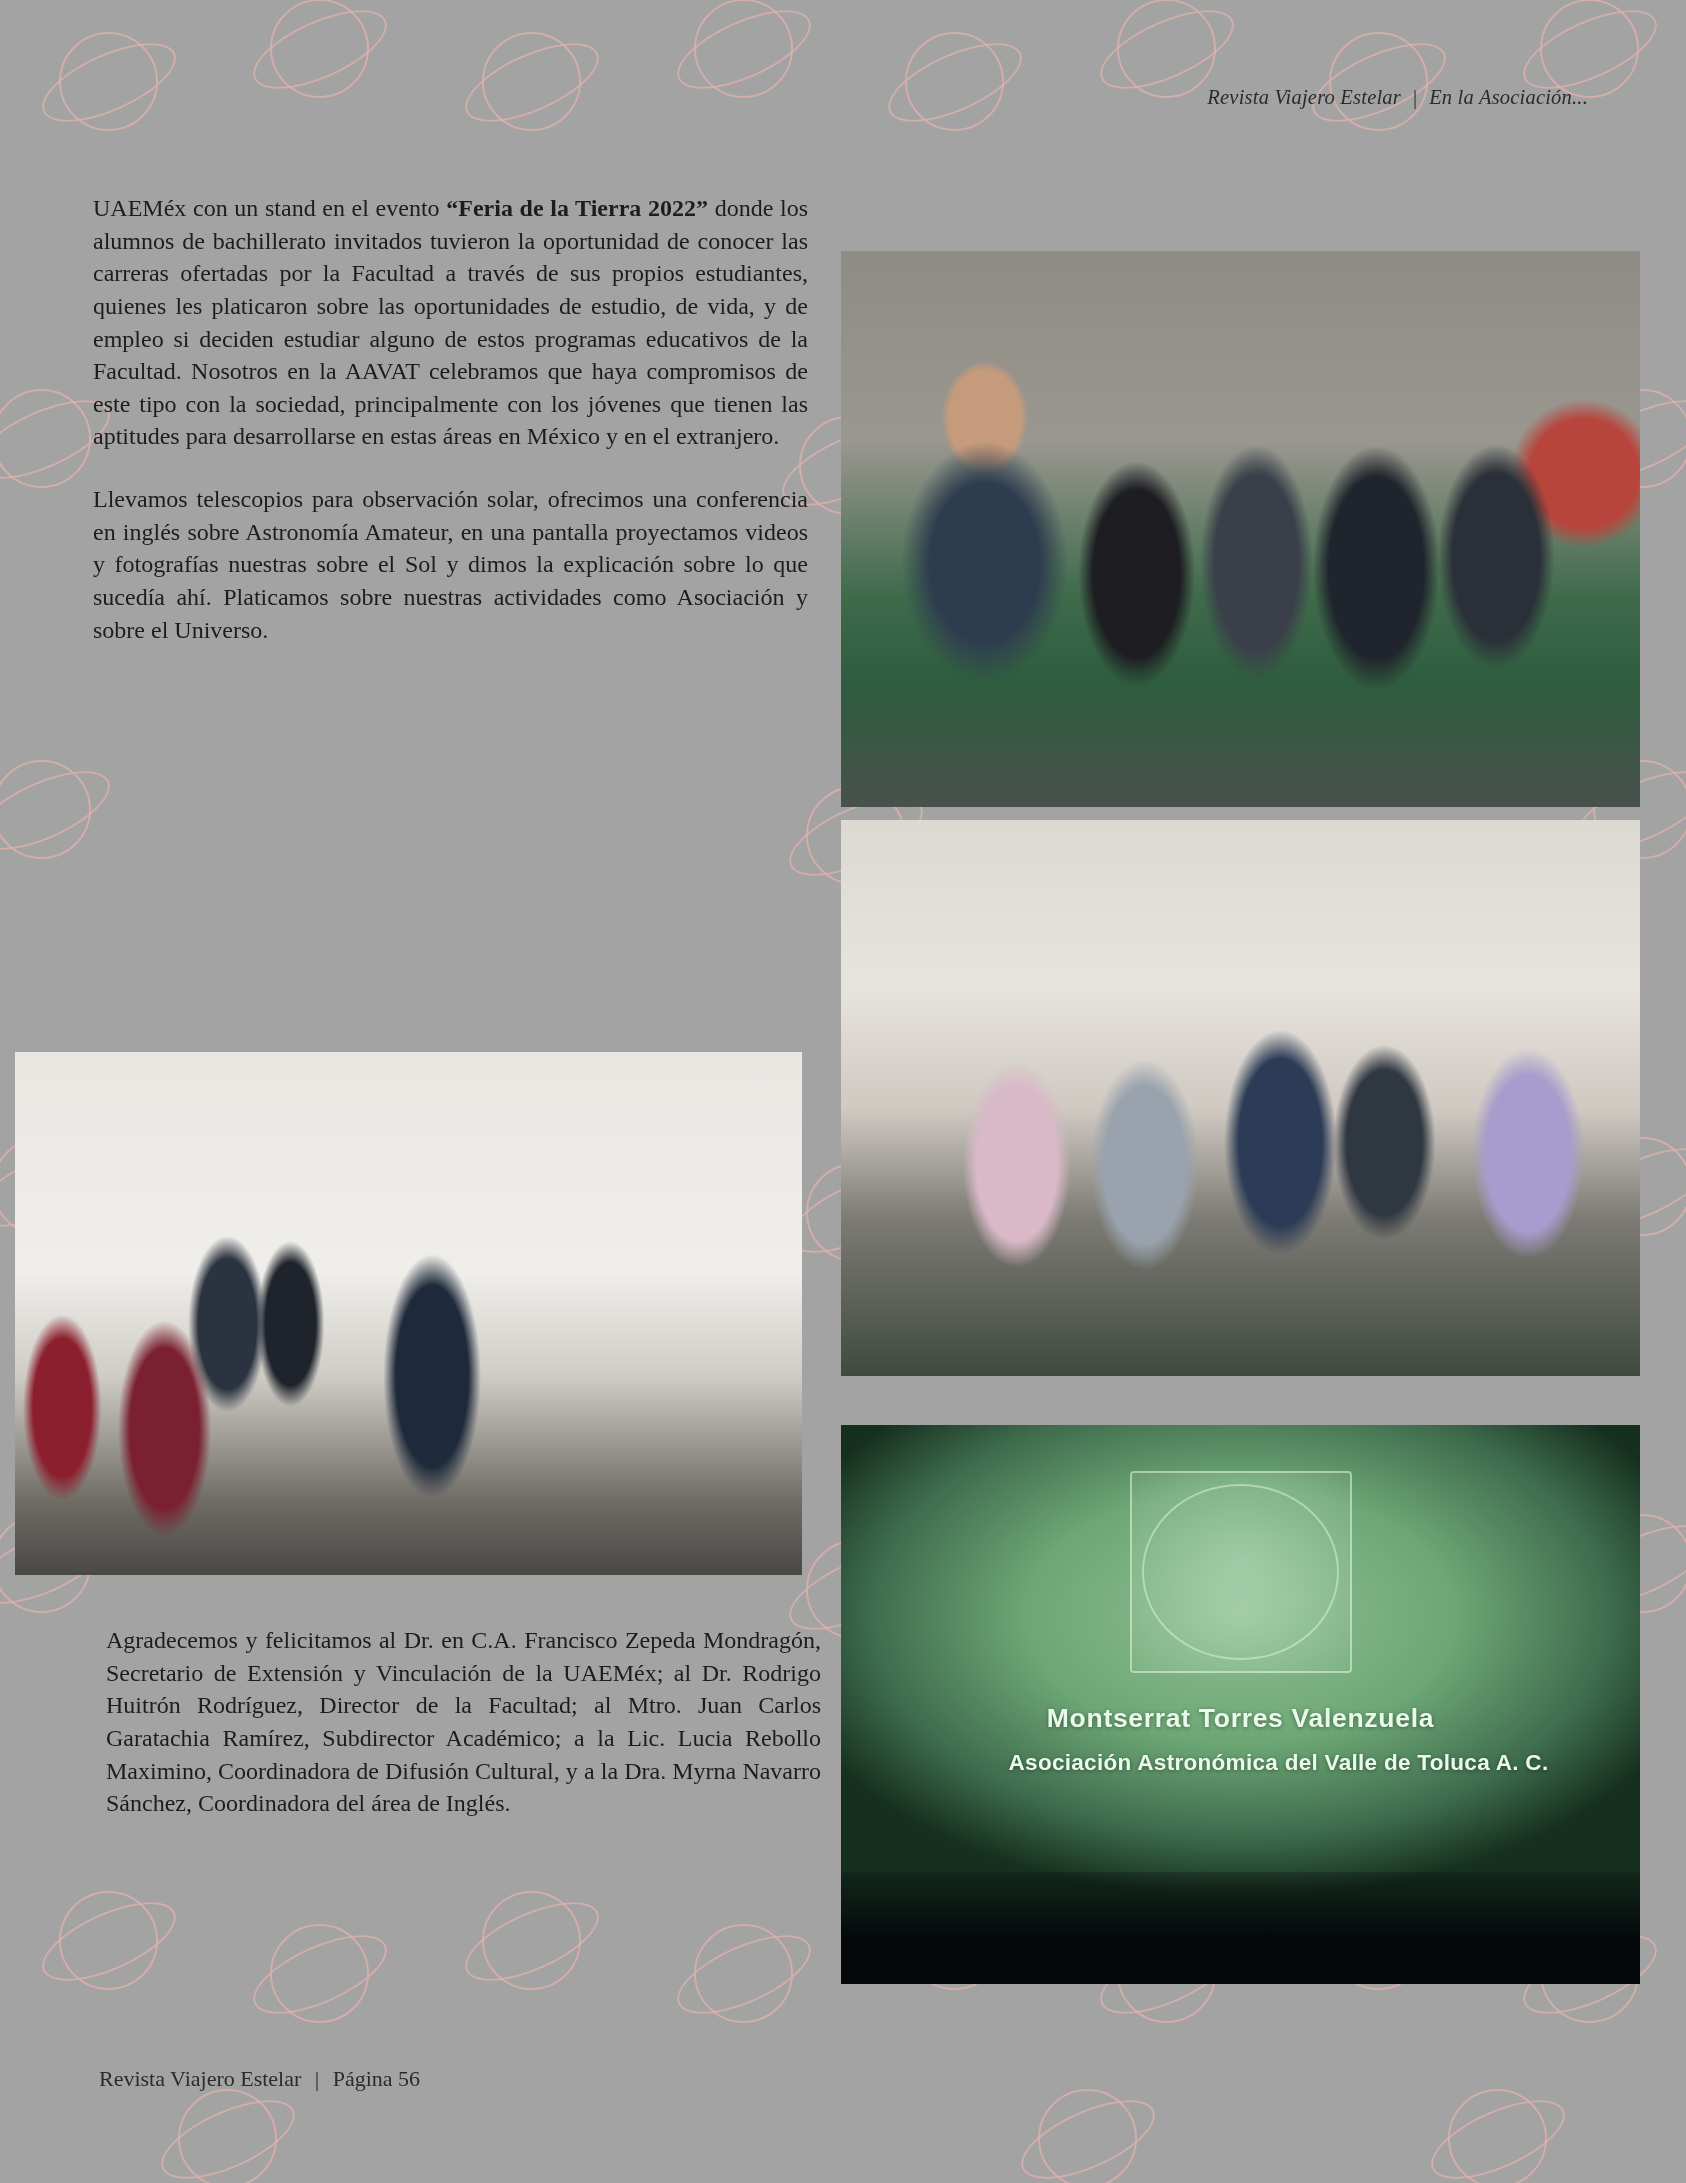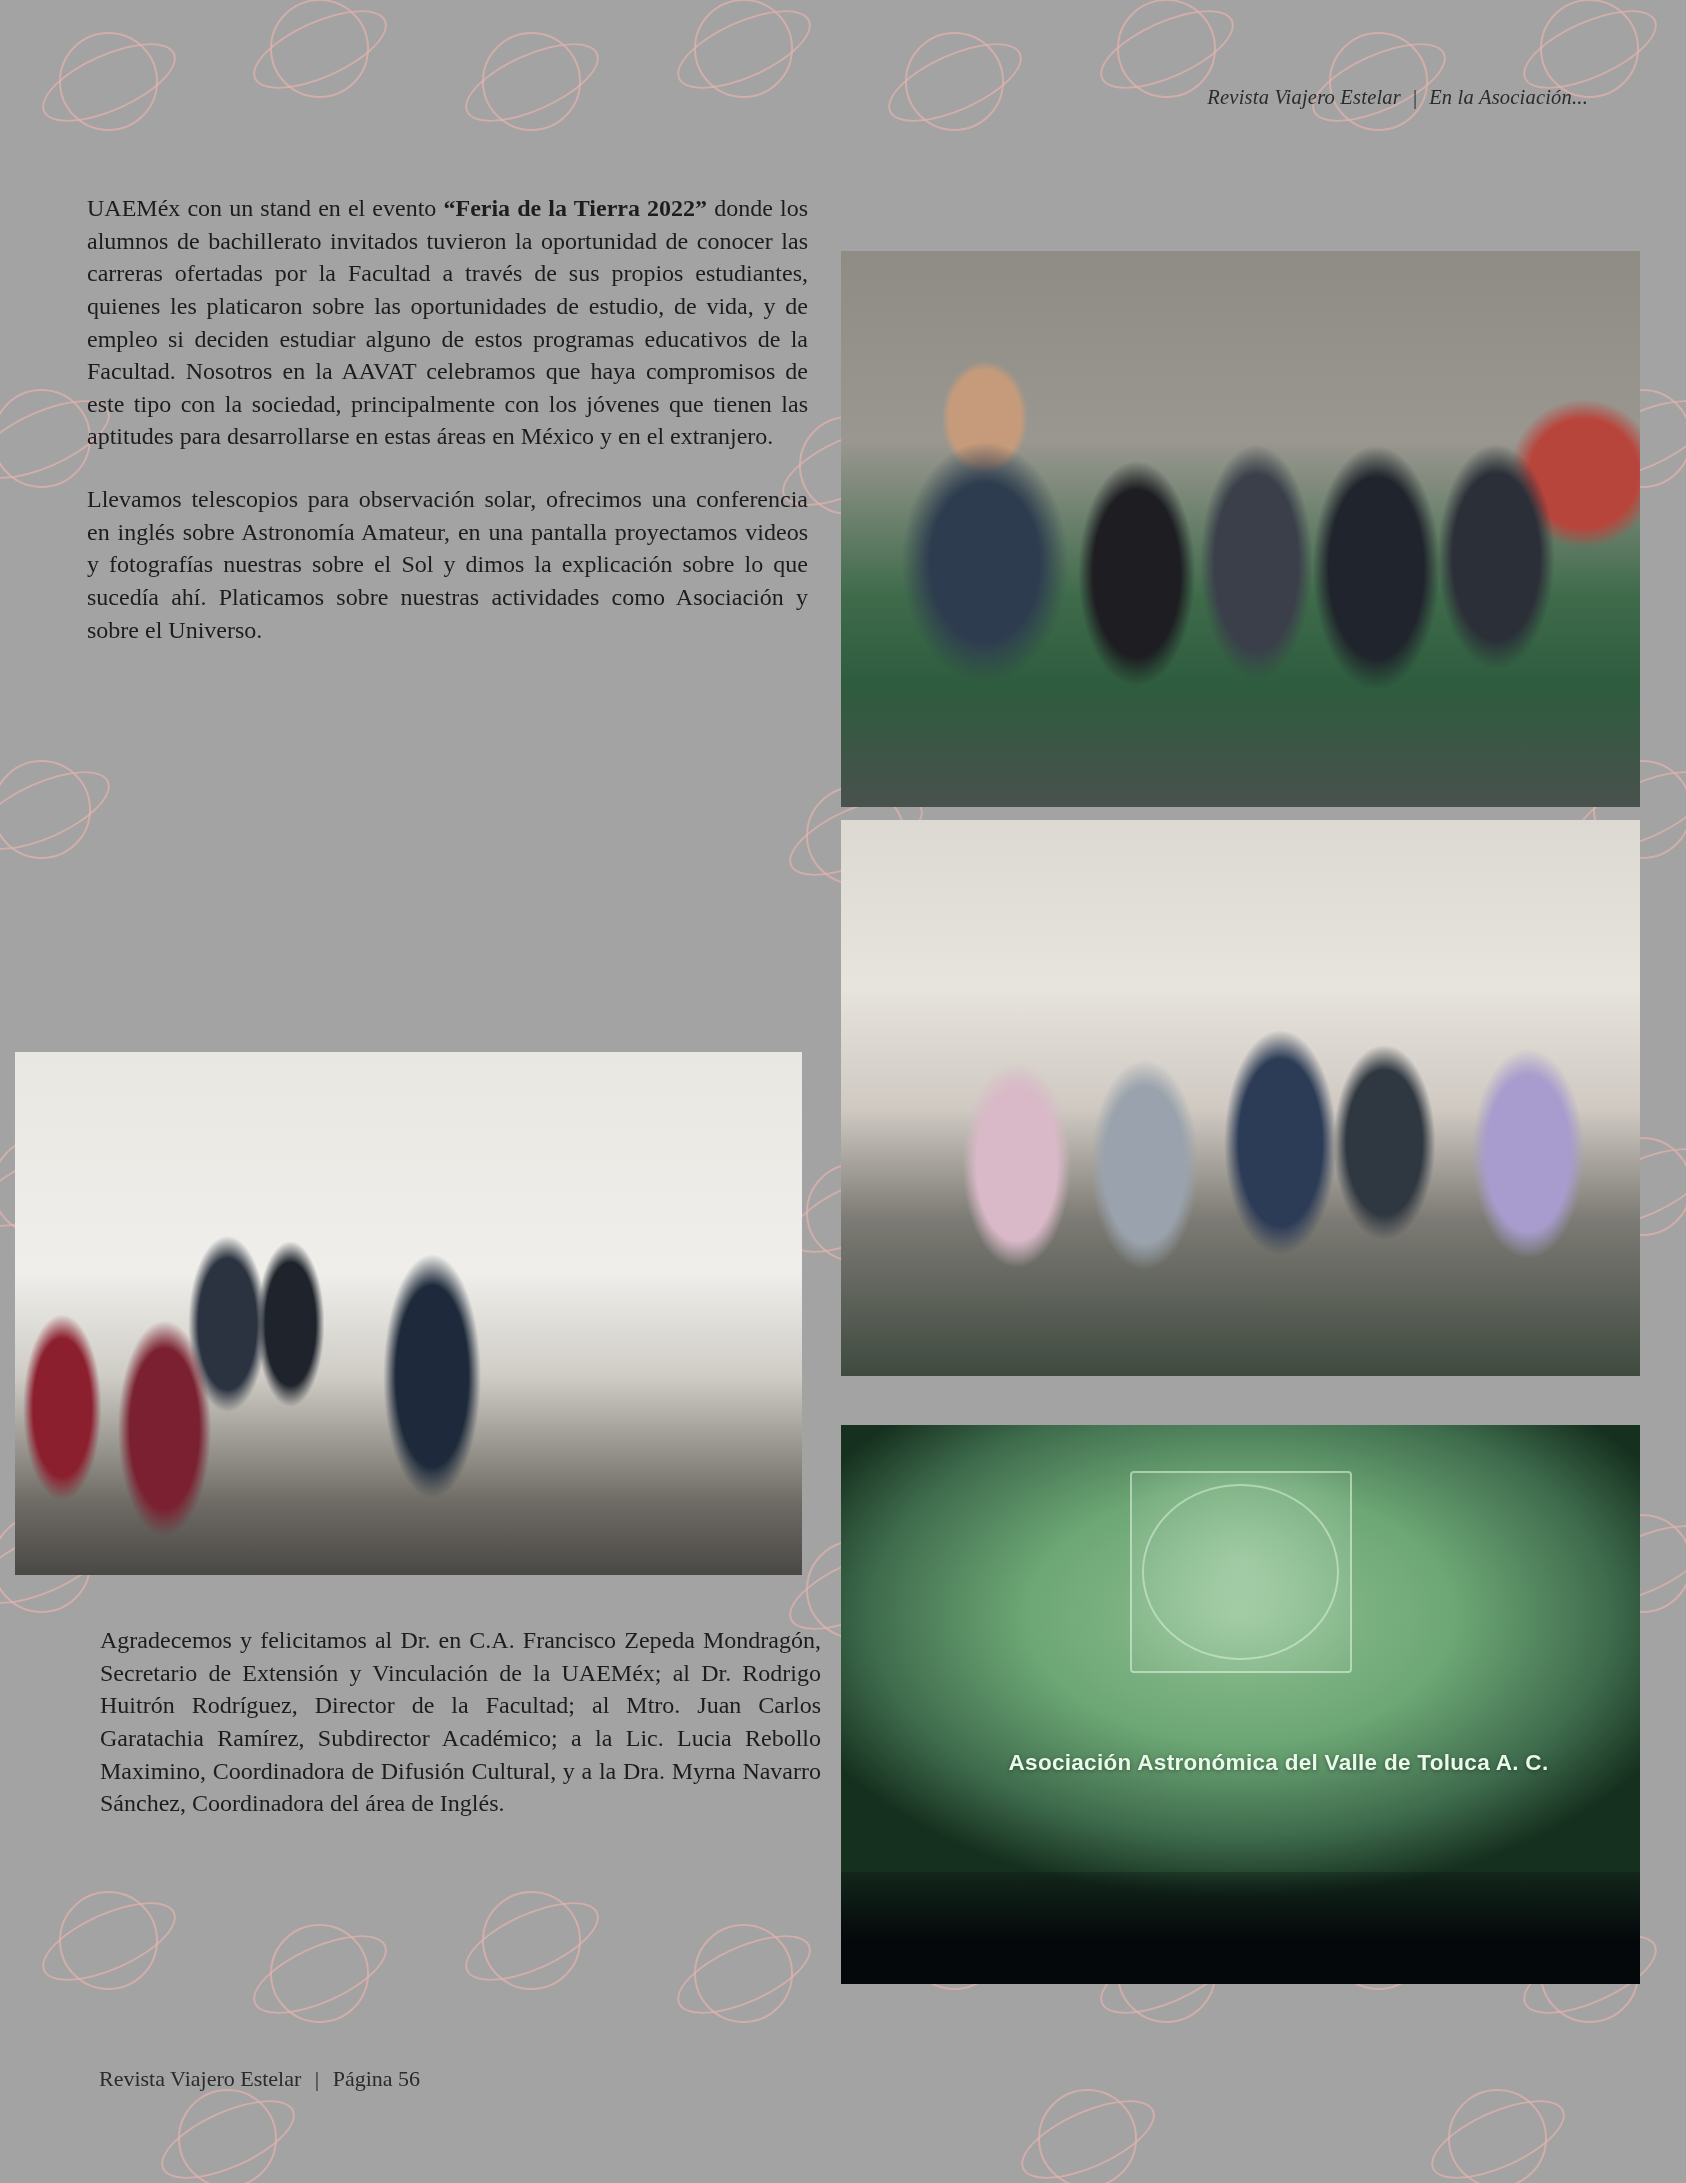--- a/index.html
+++ b/index.html
@@ -69,21 +69,21 @@
 
   
   .col-left {
     position: absolute;
     left: 87px;
     top: 192px;
     width: 721px;
     z-index: 5;
   }
   p.para {
-    margin: 0 0 30px 0;
+    margin: 0 0 30px 6px;
     font-size: 24px;
     line-height: 1.36;
     color: #1d1d1d;
     text-align: justify;
     text-justify: inter-word;
     hyphens: none;
   }
   p.para b { font-weight: bold; }
 
   .col-left-lower {
@@ -358,20 +358,21 @@
 
   <div class="photo" id="photo-tent">
     <div class="img-tent"></div>
   </div>
 
   <div class="photo" id="photo-dome">
     <div class="img-dome">
       <div class="dome-seal">
           <div class="seal-inner"></div>
         </div>
+      <div class="dome-text" id="dome-name">Montserrat Torres Valenzuela</div>
       <div class="dome-text" id="dome-org">Asociación Astronómica del Valle de Toluca A. C.</div>
       <div class="dome-floor"></div>
     </div>
   </div>
 
   <div class="photo" id="photo-telescope">
     <div class="img-telescope"></div>
   </div>
 
   <div class="page-footer">

